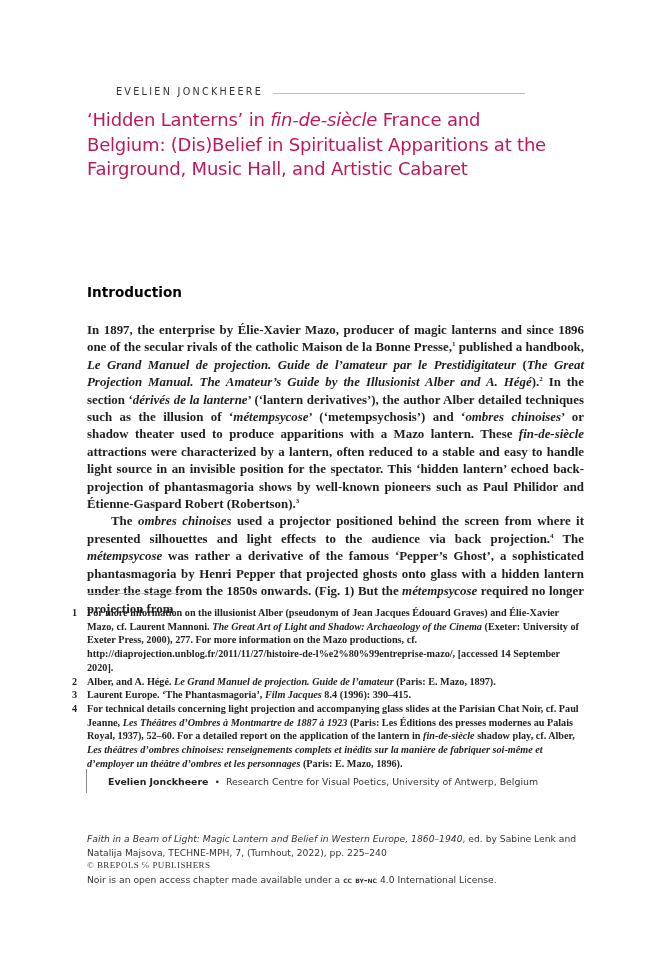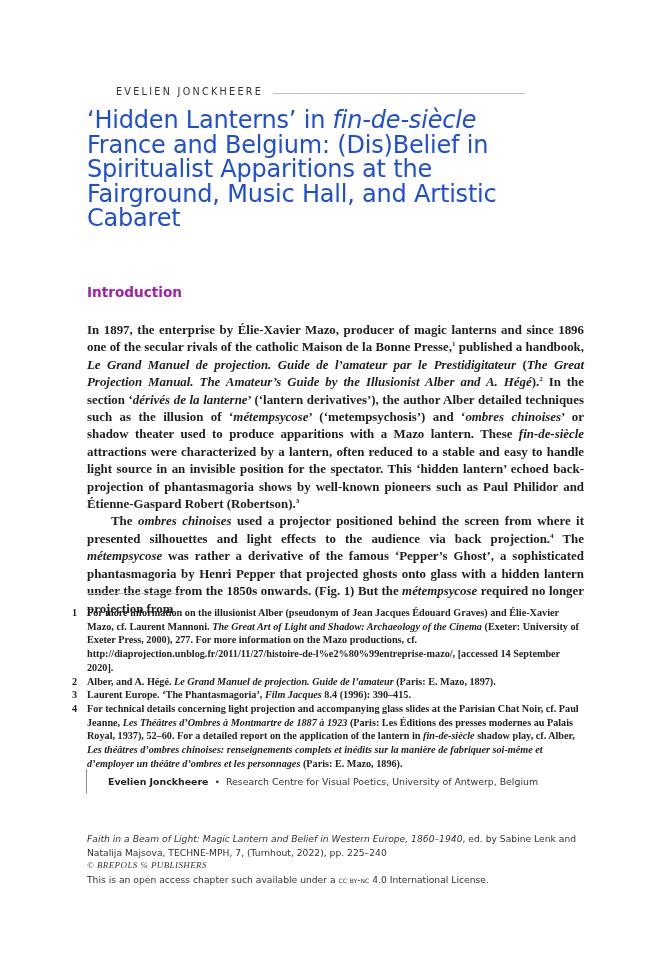--- a/index.html
+++ b/index.html
@@ -4,45 +4,45 @@
 <style>
   html, body { margin: 0; padding: 0; background: #ffffff; }
   body { width: 672px; height: 960px; position: relative; overflow: hidden; color: #1e1e1e; }
   .page { position: absolute; left: 0; top: 0; width: 672px; height: 836px; }
   .sans { font-family: "DejaVu Sans", "Liberation Sans", sans-serif; }
   .serif { font-family: "Liberation Serif", "DejaVu Serif", serif; font-weight: bold; }
 
   .author-header { position: absolute; left: 116px; top: 86px; font-size: 9.6px; letter-spacing: 2.3px; color: #333; }
   .header-rule { position: absolute; left: 273px; top: 93px; width: 252px; height: 1px; background: #bdbdbd; }
 
-  .title { position: absolute; left: 87px; top: 108px; width: 460px; font-size: 24px; line-height: 24.5px; color: #1d4ed8; font-weight: normal; margin: 0; letter-spacing: -0.2px; }
+  .title { position: absolute; left: 87px; top: 108px; width: 460px; font-size: 18px; line-height: 24.5px; color: #be185d; font-weight: normal; margin: 0; letter-spacing: -0.2px; }
   .title em { font-style: italic; }
 
-  .section-heading { position: absolute; left: 87px; top: 284px; font-size: 13.6px; font-weight: bold; color: #a21caf; margin: 0; }
+  .section-heading { position: absolute; left: 87px; top: 284px; font-size: 13.6px; font-weight: bold; color: #000000; margin: 0; }
 
   .body-text { position: absolute; left: 87px; top: 322px; width: 497px; font-size: 12.9px; line-height: 17.4px; color: #1e1e1e; text-align: justify; }
   .body-text p { margin: 0; }
   .body-text p.indent { text-indent: 24px; }
   .body-text sup, .footnotes sup { font-size: 7px; line-height: 0; vertical-align: 5px; }
 
   .fn-rule { position: absolute; left: 87px; top: 593px; width: 97px; height: 1px; background: #c4c4c4; }
 
   .footnotes { position: absolute; left: 72px; top: 606px; width: 510px; font-size: 10.2px; line-height: 13.7px; color: #222; }
   .fn { position: relative; padding-left: 15px; }
   .fn-num { position: absolute; left: 0; top: 0; }
 
   .affil { position: absolute; left: 86px; top: 769px; height: 24px; border-left: 1px solid #8a8a8a; padding-left: 21px; display: flex; align-items: center; font-size: 9.4px; color: #333; }
   .affil .name { font-weight: bold; color: #222; }
   .affil .sep { margin: 0 6px; }
 
   .citation { position: absolute; left: 87px; top: 832px; width: 490px; font-size: 9.2px; line-height: 13.5px; color: #333; }
   .citation em { font-style: italic; }
   .cite-row { display: flex; justify-content: space-between; }
-  .publisher { font-family: "Liberation Serif", "DejaVu Serif", serif; font-size: 9px; letter-spacing: 0.4px; font-style: italic; }
-  .smallcaps { font-variant: small-caps; text-transform: lowercase; }
+  .publisher { font-family: "Liberation Serif", "DejaVu Serif", serif; font-size: 9px; letter-spacing: 0.4px; }
+  .smallcaps { font-variant: small-caps; text-transform: lowercase; font-weight: bold; }
 </style>
 </head>
 <body>
 
 <div class="page">
 
   <div class="author-header sans">EVELIEN JONCKHEERE</div>
   <div class="header-rule"></div>
 
   <h1 class="title sans"><span>‘Hidden Lanterns’ in </span><em>fin-de-siècle</em><span> France and Belgium: (Dis)Belief in Spiritualist Apparitions at the Fairground, Music Hall, and Artistic Cabaret</span></h1>
@@ -75,16 +75,16 @@
     <span class="name">Evelien Jonckheere</span>
       <span class="sep">•</span>
       <span>Research Centre for Visual Poetics, University of Antwerp, Belgium</span>
   </div>
 
   <div class="citation sans">
     <div><em>Faith in a Beam of Light: Magic Lantern and Belief in Western Europe, 1860–1940</em><span>, ed. by Sabine Lenk and Natalija Majsova, TECHNE-MPH, 7, (Turnhout, 2022), pp. 225–240</span></div>
     <div class="cite-row">
       <span class="publisher">© BREPOLS ℅ PUBLISHERS</span>
     </div>
-    <div><span>This is an open access chapter such available under a </span><span class="smallcaps">CC BY-NC</span><span> 4.0 International License.</span></div>
+    <div><span>Noir is an open access chapter made available under a </span><span class="smallcaps">CC BY-NC</span><span> 4.0 International License.</span></div>
   </div>
 
 </div>
 
 </body></html>

